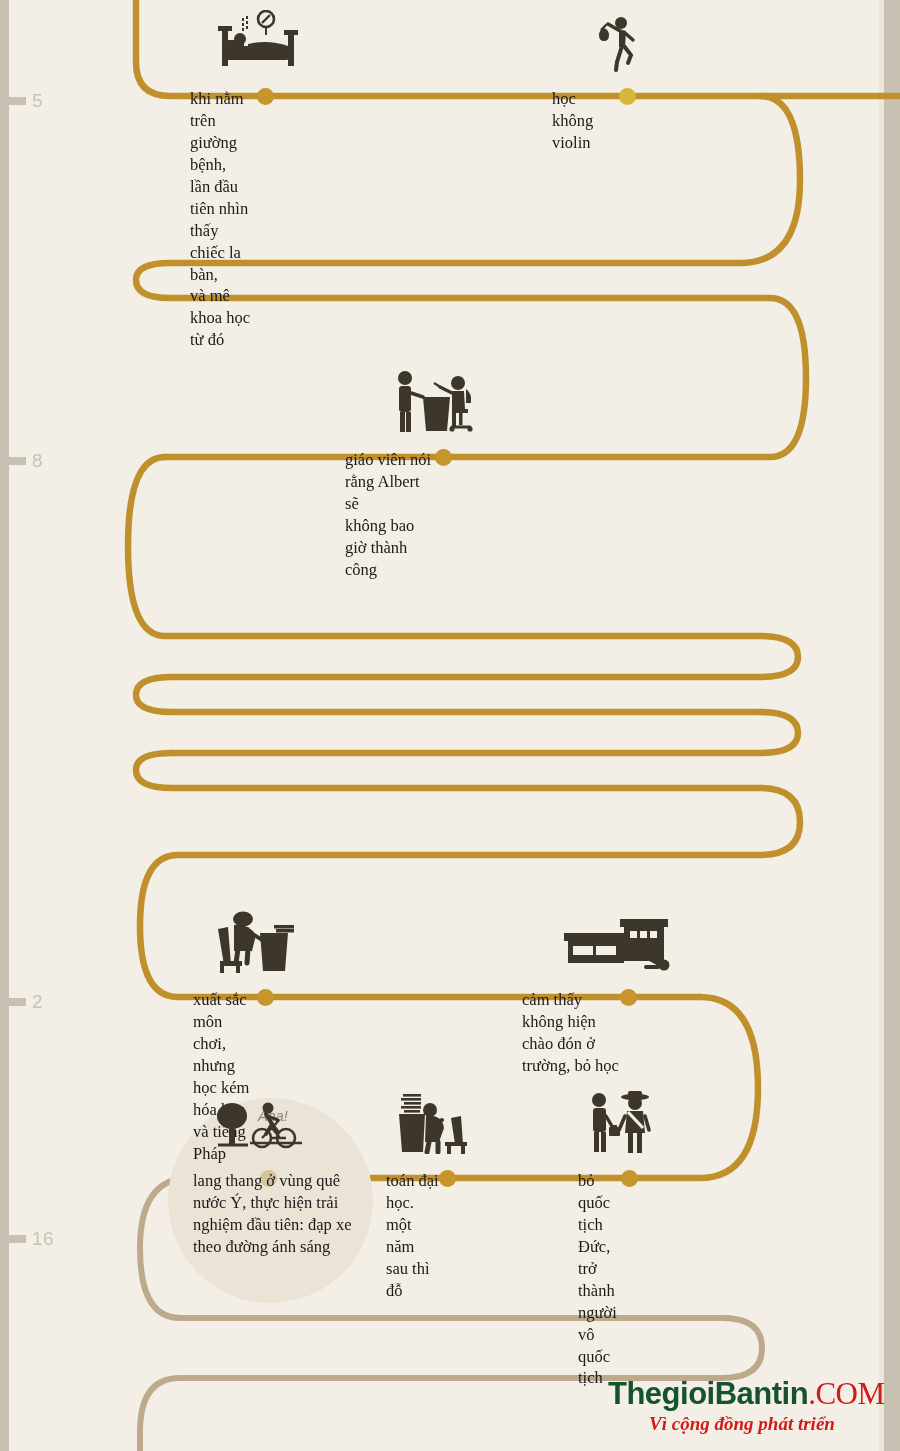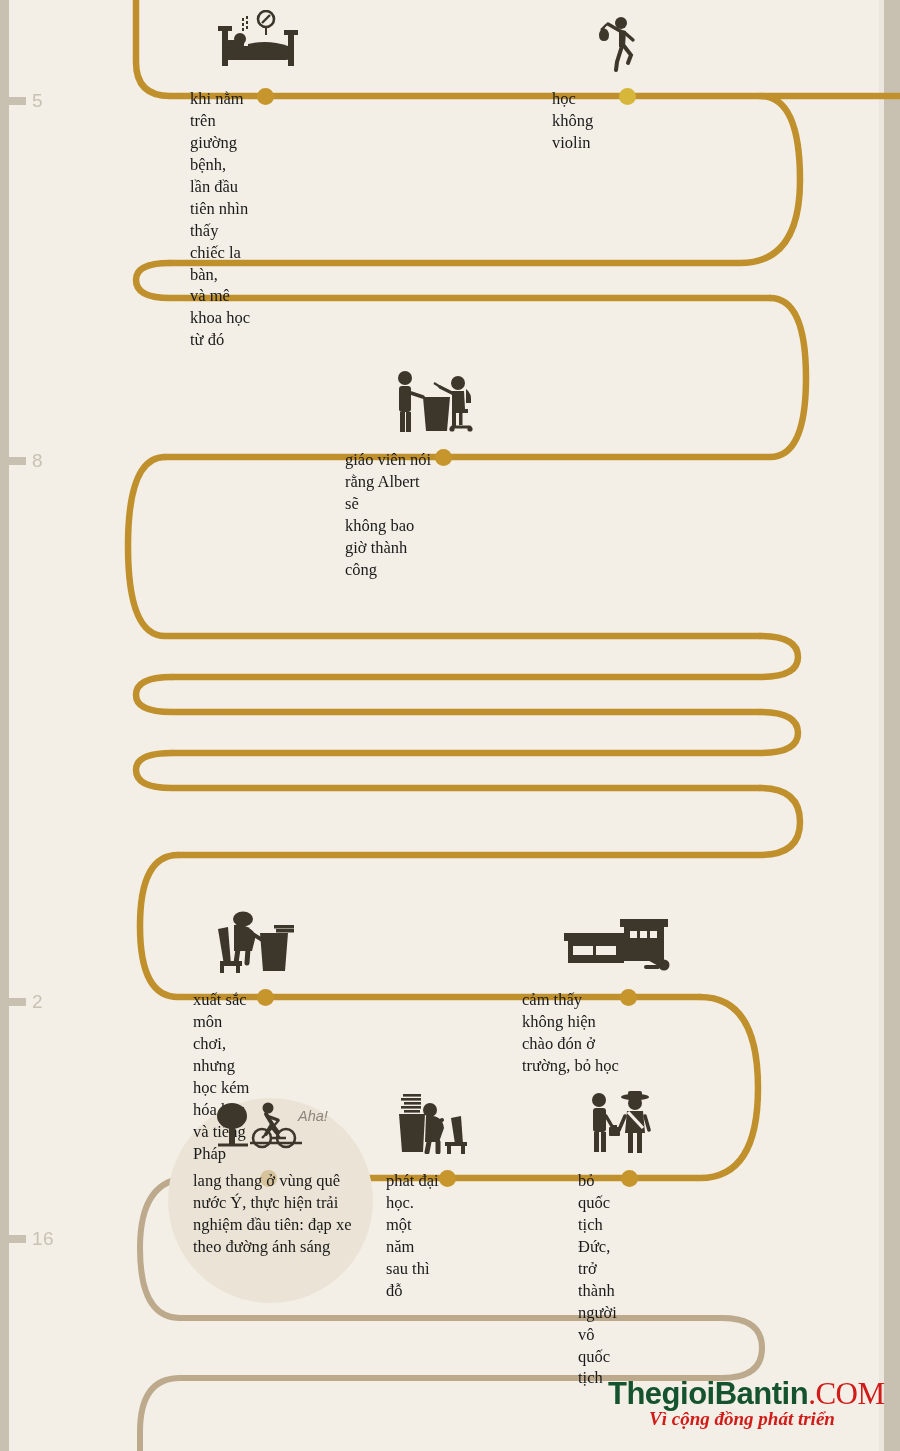--- a/index.html
+++ b/index.html
@@ -102,21 +102,20 @@
   .node .caption.narrow { width: 180px; white-space: normal; }
 
   .aha-label {
     position: absolute;
     font-family: "Liberation Sans", sans-serif;
     font-style: italic;
     font-size: 14.5px;
     color: #8d857a;
     left: 258px;
     top: 1108px;
-    margin-left: 40px;
   }
 
   
   #logo {
     position: absolute;
     left: 608px;
     top: 1378px;
     width: 268px;
     text-align: center;
     line-height: 1;
@@ -124,20 +123,21 @@
   #logo .line1 {
     font-family: "Liberation Sans", sans-serif;
     font-weight: bold;
     font-size: 31px;
     letter-spacing: -0.5px;
     white-space: nowrap;
   }
   #logo .brand { color: #14532d; }
   #logo .dotcom { color: #d21b18; font-family: "Liberation Serif", serif; font-weight: normal; font-size: 31px;}
   #logo .line2 {
+    margin-top: 5px;
     font-family: "Liberation Serif", serif;
     font-weight: bold;
     font-style: italic;
     font-size: 19px;
     color: #d21b18;
     white-space: nowrap;
   }
 </style>
 </head>
 <body>
@@ -405,21 +405,21 @@
           <path d="M43 52 L43 62" stroke="#3c362b" stroke-width="5" fill="none" stroke-linecap="round"></path>
           <path d="M47 30 L36 36 L42 44" stroke="#3c362b" stroke-width="4" fill="none" stroke-linecap="round"></path>
 
           <path d="M56 28 L66 26 L68 54 L60 54 z"></path>
           <rect x="50" y="52" width="22" height="4"></rect>
           <rect x="52" y="56" width="4" height="8"></rect>
           <rect x="66" y="56" width="4" height="8"></rect>
         </g>
       </svg>
     </div>
-    <div class="caption" style="left:-53px">phát đại học.
+    <div class="caption" style="left:-53px">toán đại học.
 một năm sau thì đỗ</div>
   </div>
 
   <div class="node" style="left:621px; top:1170px">
     <div class="dot"></div>
     <div class="icon" style="bottom:12px">
       <svg width="72" height="66" viewBox="0 0 72 66">
         <g fill="#3c362b">
 
           <circle cx="14" cy="12" r="7"></circle>

